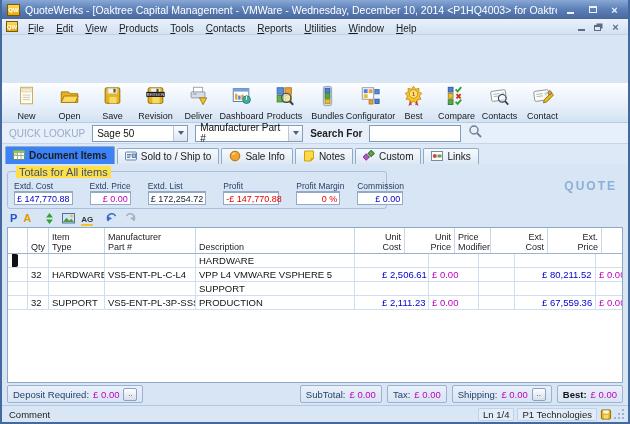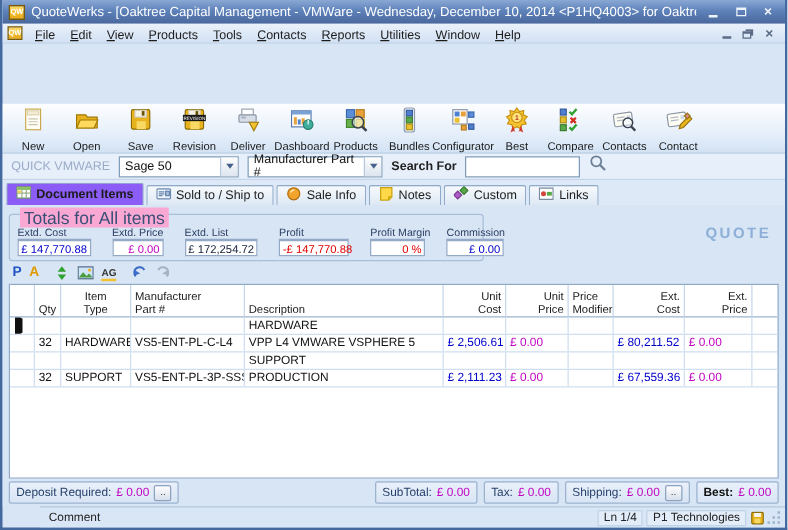--- a/index.html
+++ b/index.html
@@ -41,60 +41,60 @@
   .combo-arrow{ margin-left:auto; width:14px; height:15px; display:flex; align-items:center; justify-content:center; background:linear-gradient(#fdfdfd,#dde5f0); border-left:1px solid #b9c9dc;}
   .tri-down{ width:0; height:0; border-left:3.5px solid transparent; border-right:3.5px solid transparent; border-top:4px solid #44618c; }
   .search-input{ width:92px; height:17px; border:1px solid #7f9db9; background:#fff; font-size:10px; padding:0 3px; font-family:inherit;}
   .sf-label{ font-size:10px; color:#222;font-weight:bold; }
 
   
   .tabstrip{ height:20px; flex:0 0 20px; background:#dde9f6; display:flex; align-items:flex-end; padding:2px 0 0 3px; gap:2px; }
   .tab{ display:flex; align-items:center; gap:4px; padding:0 7px; font-size:10px; color:#1c1c1c; height:16px;
     border:1px solid #90aac9; border-bottom:none; border-radius:2px 2px 0 0; background:linear-gradient(#f7fafd,#dde8f4); }
   .tab svg{ width:12px; height:12px; }
-  .tab.active{ background:#8b5cf6; font-weight:bold; height:18px; }
+  .tab.active{ background:#3b82f6; font-weight:bold; height:18px; }
 
   
   .content{ flex:1 1 auto; min-height:0; background:#d7e5f4; display:flex; flex-direction:column; padding:2px 5px 0; }
   .totals-strip{ display:flex; justify-content:space-between; align-items:flex-start; }
   .groupbox{ position:relative; width:380px; height:38px; border:1px solid #a9bed8; border-radius:3px; margin-top:5px; padding:9px 6px 0; }
-  .groupbox-title{ position:absolute; top:-6px; left:8px; background:#f9a8d4; padding:0 3px; font-size:14px; color:#3b4f76; }
+  .groupbox-title{ position:absolute; top:-6px; left:8px; background:#fde047; padding:0 3px; font-size:11px; color:#3b4f76; }
   .fields{ display:flex; gap:17px; }
   .field-label{ font-size:8.5px; color:#2c3e63; border-bottom:1px solid #93a9c6; white-space:nowrap; height:11px; }
   .field-value{ border:1px solid #93a9c6; background:#fff; height:13px; font-size:9px; text-align:right; padding:0 2px; line-height:12px; white-space:nowrap; }
   .quote-label{ font-size:12px; font-weight:bold; color:#8dafd7; letter-spacing:2px; margin:13px 6px 0 0; }
 
   .format-row{ display:flex; align-items:center; gap:6px; height:16px; margin:1px 0 1px 3px; }
   .fmt{ font-size:11px; font-weight:bold; line-height:13px; }
   .fmt-sep{ width:1px; height:11px; background:#a8b8cc; }
   .fmt svg{ width:13px; height:13px; display:block; }
   .fmt-ag{ font-size:8px; font-weight:bold; color:#333; border-bottom:2px solid #f2c12e; line-height:9px; }
 
   
   .grid{ flex:1 1 auto; min-height:0; background:#fff; border:1px solid #8ea8c8; overflow:hidden; }
   .thead{ display:flex; height:26px; border-bottom:1px solid #9ab4d0; }
   .th{ border-right:1px solid #c6d7eb; display:flex; flex-direction:column; justify-content:flex-end; padding:1px 3px; font-size:9px; line-height:10px; color:#1c1c1c; white-space:nowrap; overflow:hidden; }
   .th.r{ align-items:flex-end; }
   .tr{ display:flex; height:14px; border-bottom:1px solid #cfdef0; }
   .td{ border-right:1px solid #cfdef0; padding:0 3px; font-size:9.5px; line-height:13px; white-space:nowrap; overflow:hidden; color:#111; }
   .td.r{ text-align:left; }
-  .c-blue{ color:#0000cc; } .c-mag{ color:#c000c0; }
+  .c-blue{ color:#0000cc;margin-left:24px; } .c-mag{ color:#c000c0; }
   .sel-arrow{ width:0; height:0; border-left:6px solid #101010; border-top:4px solid transparent; border-bottom:4px solid transparent; margin:3px 0 0 4px; }
 
   
   .footerbar{ height:22px; flex:0 0 22px; display:flex; align-items:center; padding:0 5px; gap:5px; background:#d7e5f4; }
   .fbox{ border:1px solid #9cb2cf; border-radius:2px; height:18px; display:flex; align-items:center; padding:0 5px; gap:4px;
     font-size:9.5px; color:#27406b; background:linear-gradient(#e9f0fa,#d8e5f4); white-space:nowrap; }
   .fbox .money{ color:#c000c0; }
   .fbox .blabel.bold{ font-weight:bold; color:#111; }
   .spacer{ flex:1; }
   .ellipsis-btn{ width:14px; height:13px; border:1px solid #8ca2c0; border-radius:2px; background:linear-gradient(#fdfdfd,#d8e0ec); font-size:8px; line-height:10px; text-align:center; color:#333; }
 
   
-  .statusbar{ height:17px; flex:0 0 17px; background:#d9e6f5; border-top:1px solid #b3c7de; display:flex; align-items:center; font-size:9.5px; color:#222; padding:0 3px; gap:3px;margin-left:30px; }
+  .statusbar{ height:17px; flex:0 0 17px; background:#d9e6f5; border-top:1px solid #b3c7de; display:flex; align-items:center; font-size:9.5px; color:#222; padding:0 3px; gap:3px; }
   .sb-left{ flex:1; padding-left:4px; }
   .sb-cell{ border:1px solid #c0d2e6; background:#e3edf9; padding:0 4px; height:13px; line-height:12px; border-radius:1px; white-space:nowrap;}
   .sb-icon svg{ width:12px; height:11px; display:block; }
   .grip{ width:10px; height:12px; position:relative; }
   .grip::before{ content:""; position:absolute; right:1px; bottom:1px; width:2px; height:2px; background:#9fb4cd;
     box-shadow:-4px 0 #9fb4cd,-8px 0 #9fb4cd,0 -4px #9fb4cd,-4px -4px #9fb4cd,0 -8px #9fb4cd; }
 </style>
 </head>
 <body>
 
@@ -256,21 +256,21 @@
               <rect x="14.5" y="8.5" width="3" height="3.5" fill="#cdd8e4"></rect>
             </g>
             <path d="M21.5 8.5L14 16l-1 3.5 3.5-1 7.5-7.5z" fill="#e8b820" stroke="#97700a"></path>
             <path d="M19.5 6.5l2.5-2.5 2.5 2.5-2.5 2.5z" fill="#d98c8c" stroke="#97700a" transform="translate(-2 2)"></path>
           </svg></span>
         <span class="tlabel">Contact</span>
       </div>
     </div>
 
   <div class="quicklookup">
-    <span class="ql-label">QUICK VMWARE</span>
+    <span class="ql-label">QUICK LOOKUP</span>
     <span class="combo" style="width:96px">
       <span>Sage 50</span>
       <span class="combo-arrow">
           <span class="tri-down"></span>
         </span>
     </span>
     <span class="combo" style="width:108px">
       <span>Manufacturer Part #</span>
       <span class="combo-arrow">
           <span class="tri-down"></span>
@@ -405,21 +405,21 @@
     <div class="grid">
       <div class="thead" id="grid-head">
           <div class="th" style="width: 20px; flex: 0 0 20px;">
             <span></span>
             <span></span>
           </div>
           <div class="th r" style="width: 21px; flex: 0 0 21px;">
             <span></span>
             <span>Qty</span>
           </div>
-          <div class="th" style="width: 56px; flex: 0 0 56px; align-items: center;">
+          <div class="th" style="width: 56px; flex: 0 0 56px;">
             <span>Item</span>
             <span>Type</span>
           </div>
           <div class="th" style="width: 91px; flex: 0 0 91px;">
             <span>Manufacturer</span>
             <span>Part #</span>
           </div>
           <div class="th" style="width: 159px; flex: 0 0 159px;">
             <span></span>
             <span>Description</span>

